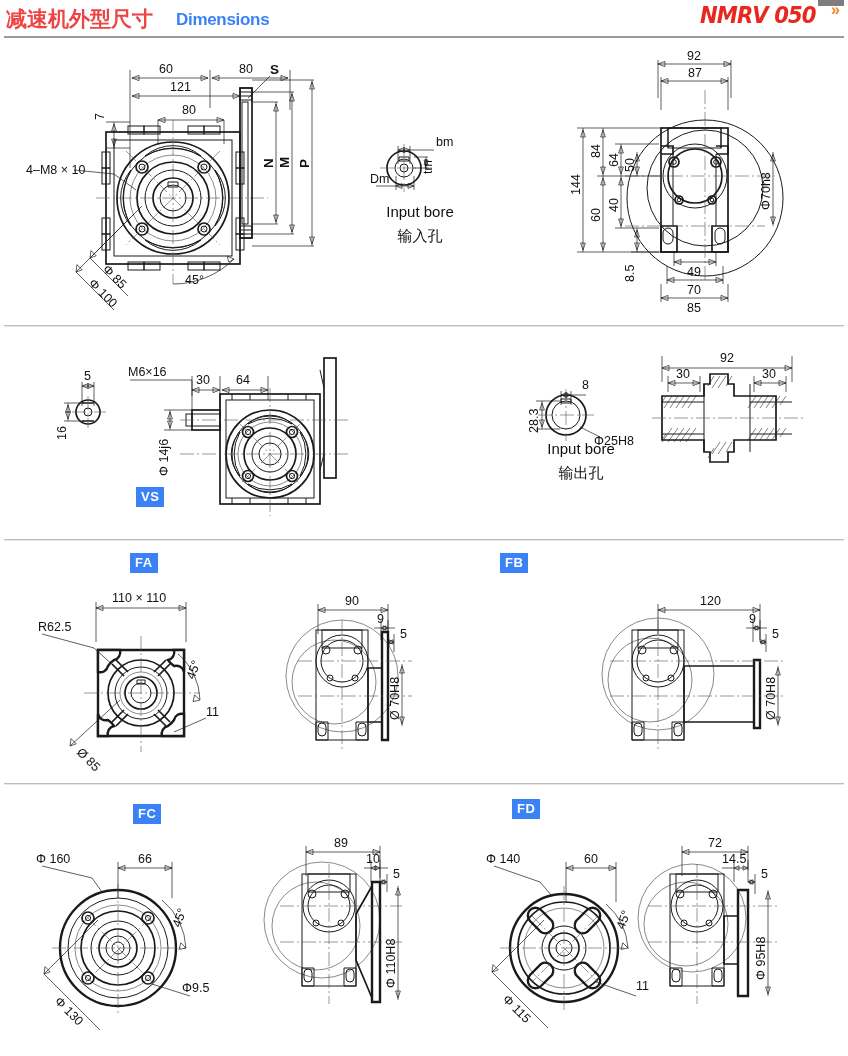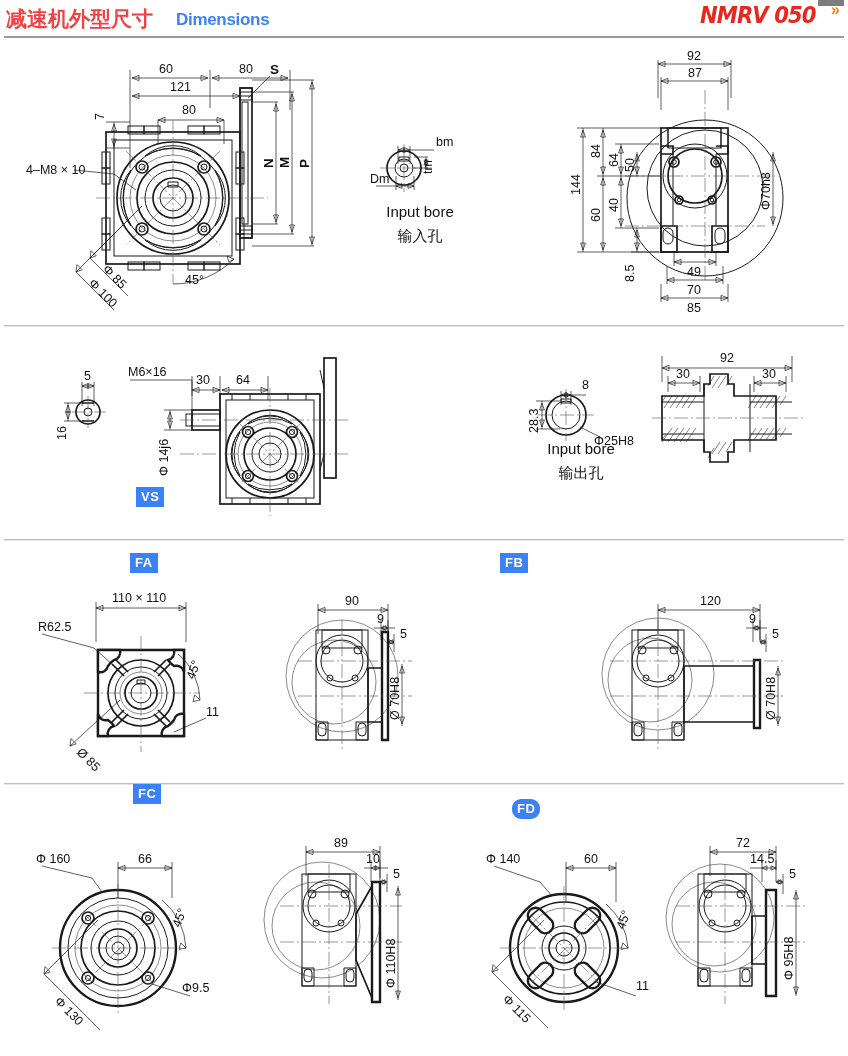--- a/index.html
+++ b/index.html
@@ -559,22 +559,22 @@
   <path class="ctr" d="M34 75 L208 75 M34 110 L208 110 M82 34 L82 166"></path>
 
   <path class="dim" d="M202 80 L202 140"></path>
   <path class="dim" d="M202 82 l-2.4 7 h4.8 z M202 138 l-2.4 -7 h4.8 z" fill="#1a1a1a" stroke="none"></path>
   <text class="dtxt" x="199" y="134" transform="rotate(-90 199 134)">Ø 70H8</text>
 </svg>
 </div>
 
 <div class="sep" style="top:783px;"></div>
 
-<div class="badge" style="left:133px;top:784px;">FC</div>
-<div class="badge" style="left:512px;top:799px;border-radius:9px;">FD</div>
+<div class="badge" style="left:133px;top:804px;">FC</div>
+<div class="badge" style="left:512px;top:799px;">FD</div>
 
 <div class="canvas" style="left:14px;top:832px;">
 <svg width="210" height="200" viewBox="0 0 210 200">
 
   <path class="dim" d="M104 36 L158 36 M104 30 L104 66 M158 30 L158 66"></path>
   <path class="dim" d="M104 36 l7 -2.6 v5.2 z M158 36 l-7 -2.6 v5.2 z" fill="#1a1a1a" stroke="none"></path>
   <text class="dtxt" x="124" y="31">66</text>
 
   <path class="dim" d="M28 34 L78 46 L88 60"></path>
   <text class="dtxt" x="22" y="31">Φ 160</text>
@@ -690,21 +690,21 @@
 
   <path class="dim" d="M146 72 A 64 64 0 0 1 168 116"></path>
   <path class="dim" d="M168 116 l-5.2 -5.2 l-1.8 6.6 z" fill="#1a1a1a" stroke="none"></path>
   <text class="dtxt" x="164" y="98" transform="rotate(-70 164 98)">45°</text>
 
   <path class="dim" d="M136 150 L176 164"></path>
   <text class="dtxt" x="176" y="158">11</text>
 </svg>
 </div>
 
-<div class="canvas" style="left:650px;top:828px;">
+<div class="canvas" style="left:622px;top:828px;">
 <svg width="190" height="200" viewBox="0 0 190 200">
 
   <path class="dim" d="M60 24 L126 24 M60 18 L60 48 M126 18 L126 42"></path>
   <path class="dim" d="M60 24 l7 -2.6 v5.2 z M126 24 l-7 -2.6 v5.2 z" fill="#1a1a1a" stroke="none"></path>
   <text class="dtxt" x="86" y="19">72</text>
 
   <path class="dim" d="M112 40 L126 40 M112 32 L112 54 M126 32 L126 54"></path>
   <path class="dim" d="M112 40 l5 -2.2 v4.4 z M126 40 l-5 -2.2 v4.4 z" fill="#1a1a1a" stroke="none"></path>
   <path class="dim" d="M100 40 L112 40"></path>
   <text class="dtxt" x="100" y="35">14.5</text>

